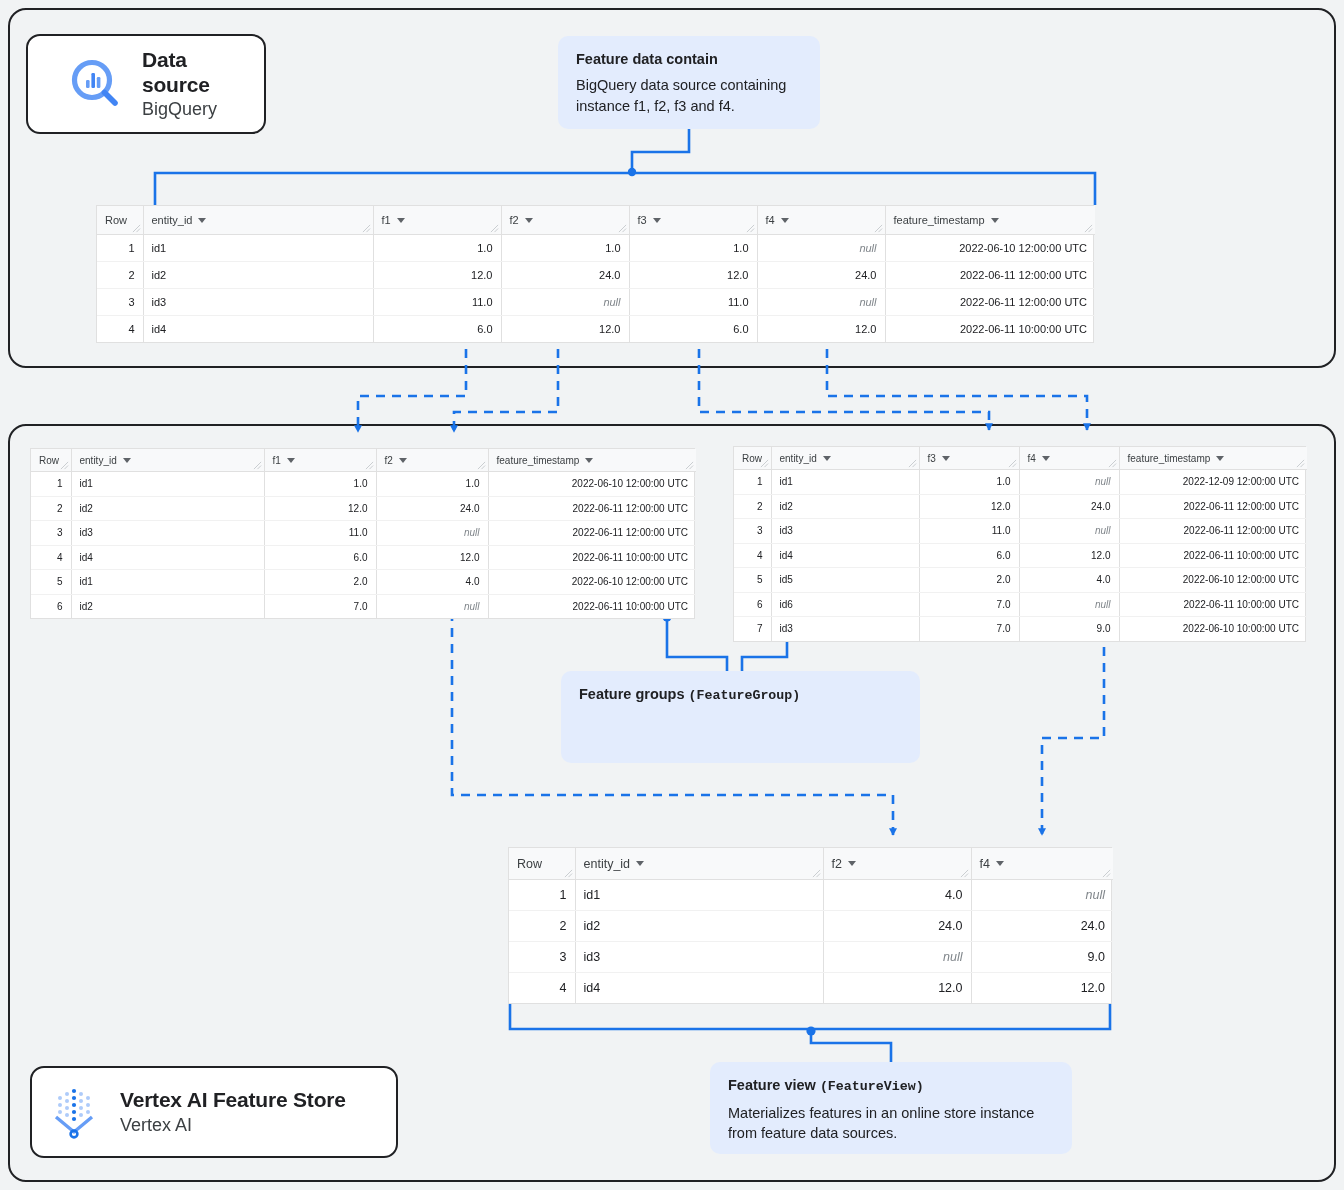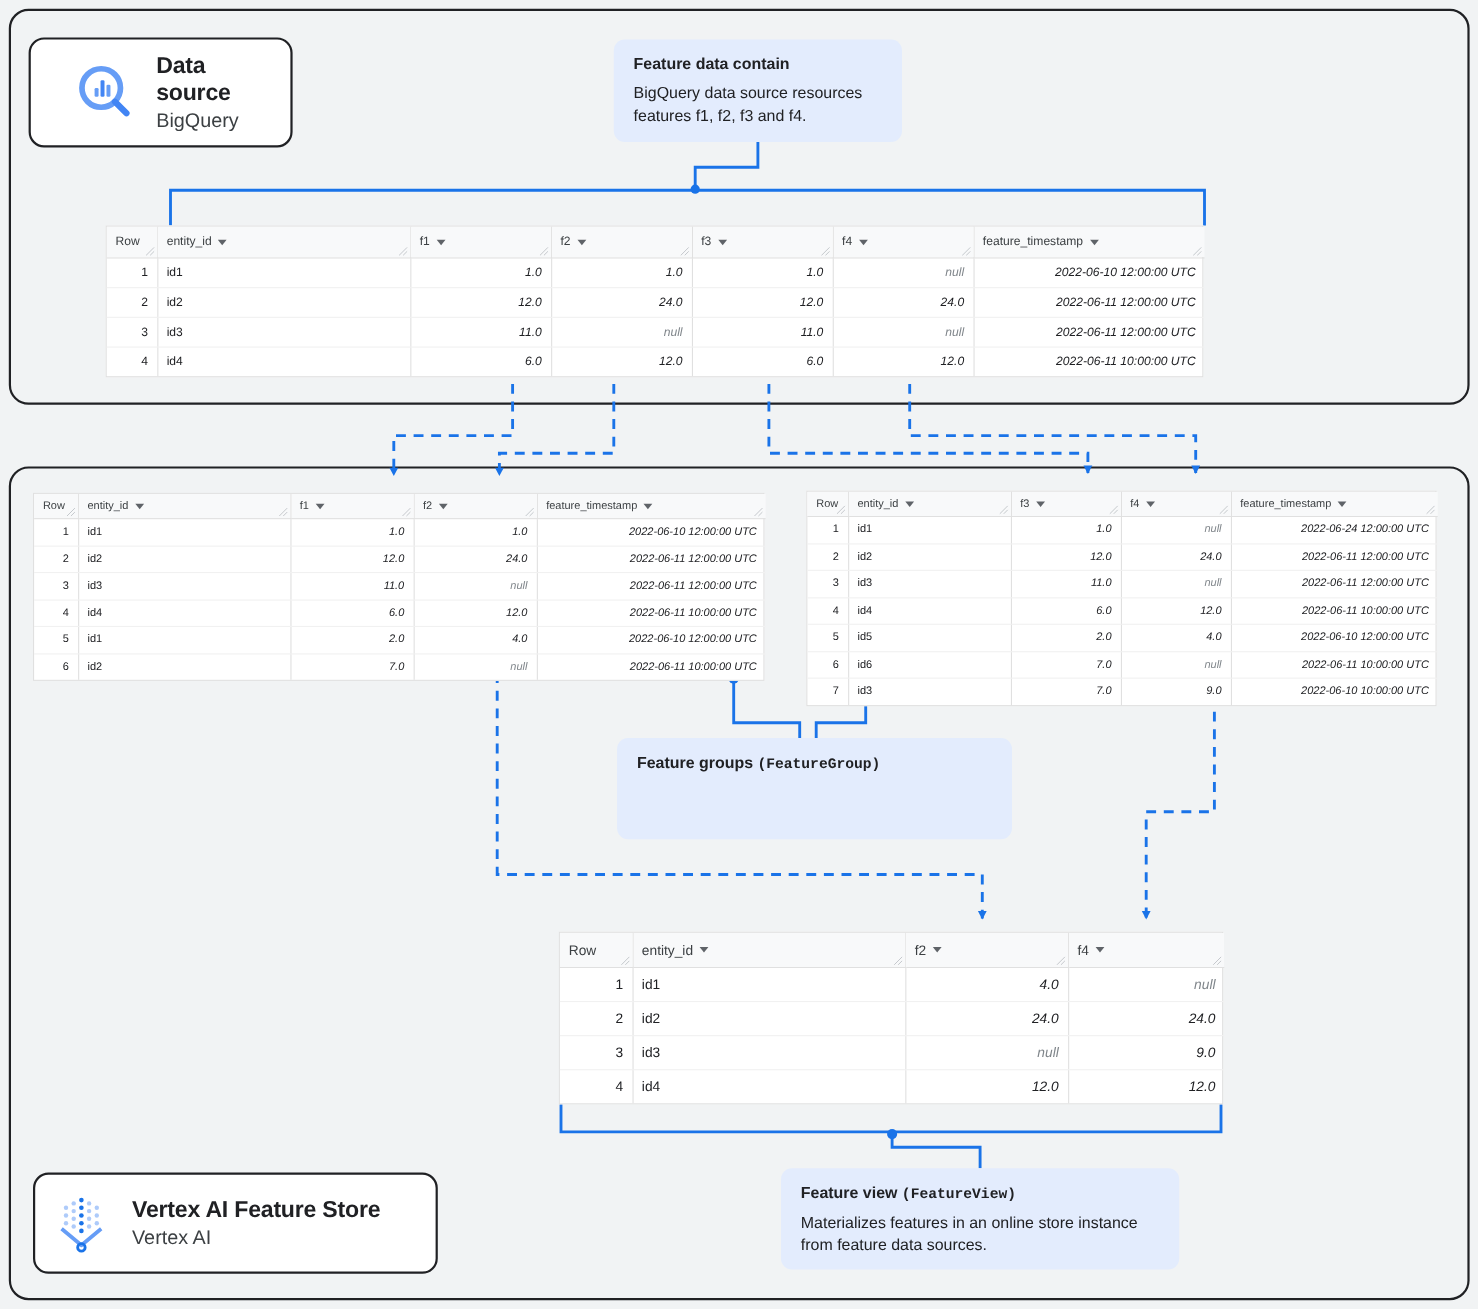--- a/index.html
+++ b/index.html
@@ -91,21 +91,21 @@
   .tbl th:last-child{border-right:none;}
   .tbl td{
     padding:0 8px;
     border-right:1px solid #e0e0e0;
     border-bottom:1px solid #f1f1f1;
     white-space:nowrap;
     overflow:hidden;
   }
   .tbl td:last-child{border-right:none;}
   .tbl tr:last-child td{border-bottom:none;}
-  .c-num{text-align:right;font-style:italic;}
+  .c-num{text-align:right;}
   .c-rownum{text-align:right;color:#202124;}
   .c-null{text-align:right;color:#80868b;font-style:italic;}
   .th-inner{display:flex;align-items:center;gap:6px;}
   .caret{
     width:0;height:0;flex:0 0 auto;
     border-left:4px solid transparent;
     border-right:4px solid transparent;
     border-top:5px solid #5f6368;
   }
   .grip{
@@ -223,21 +223,21 @@
       <circle cx="22" cy="49" r="3.4" fill="none" stroke="#1a73e8" stroke-width="2.6"></circle>
     </svg>
     <div class="chip-text">
       <div class="chip-title">Vertex AI Feature Store</div>
       <div class="chip-sub">Vertex AI</div>
     </div>
   </div>
 
   <div class="callout" id="callout-fds">
     <p class="callout-title">Feature data contain</p>
-    <p class="callout-body">BigQuery data source resources features f1, f2, f3 and f4.</p>
+    <p class="callout-body">BigQuery data source containing instance f1, f2, f3 and f4.</p>
   </div>
 
   <div class="callout" id="callout-fg">
     <p class="callout-title">
       <span>Feature groups</span>
       <span class="mono">(FeatureGroup)</span>
     </p>
   </div>
 
   <div class="callout" id="callout-fv">
@@ -526,21 +526,21 @@
               </svg>
             </th>
           </tr>
         </thead>
         <tbody>
           <tr>
             <td class="c-rownum">1</td>
             <td class="">id1</td>
             <td class="c-num">1.0</td>
             <td class="c-null">null</td>
-            <td class="c-num">2022-06-24 12:00:00 UTC</td>
+            <td class="c-num">2022-12-09 12:00:00 UTC</td>
           </tr>
           <tr>
             <td class="c-rownum">2</td>
             <td class="">id2</td>
             <td class="c-num">12.0</td>
             <td class="c-num">24.0</td>
             <td class="c-num">2022-06-11 12:00:00 UTC</td>
           </tr>
           <tr>
             <td class="c-rownum">3</td>

